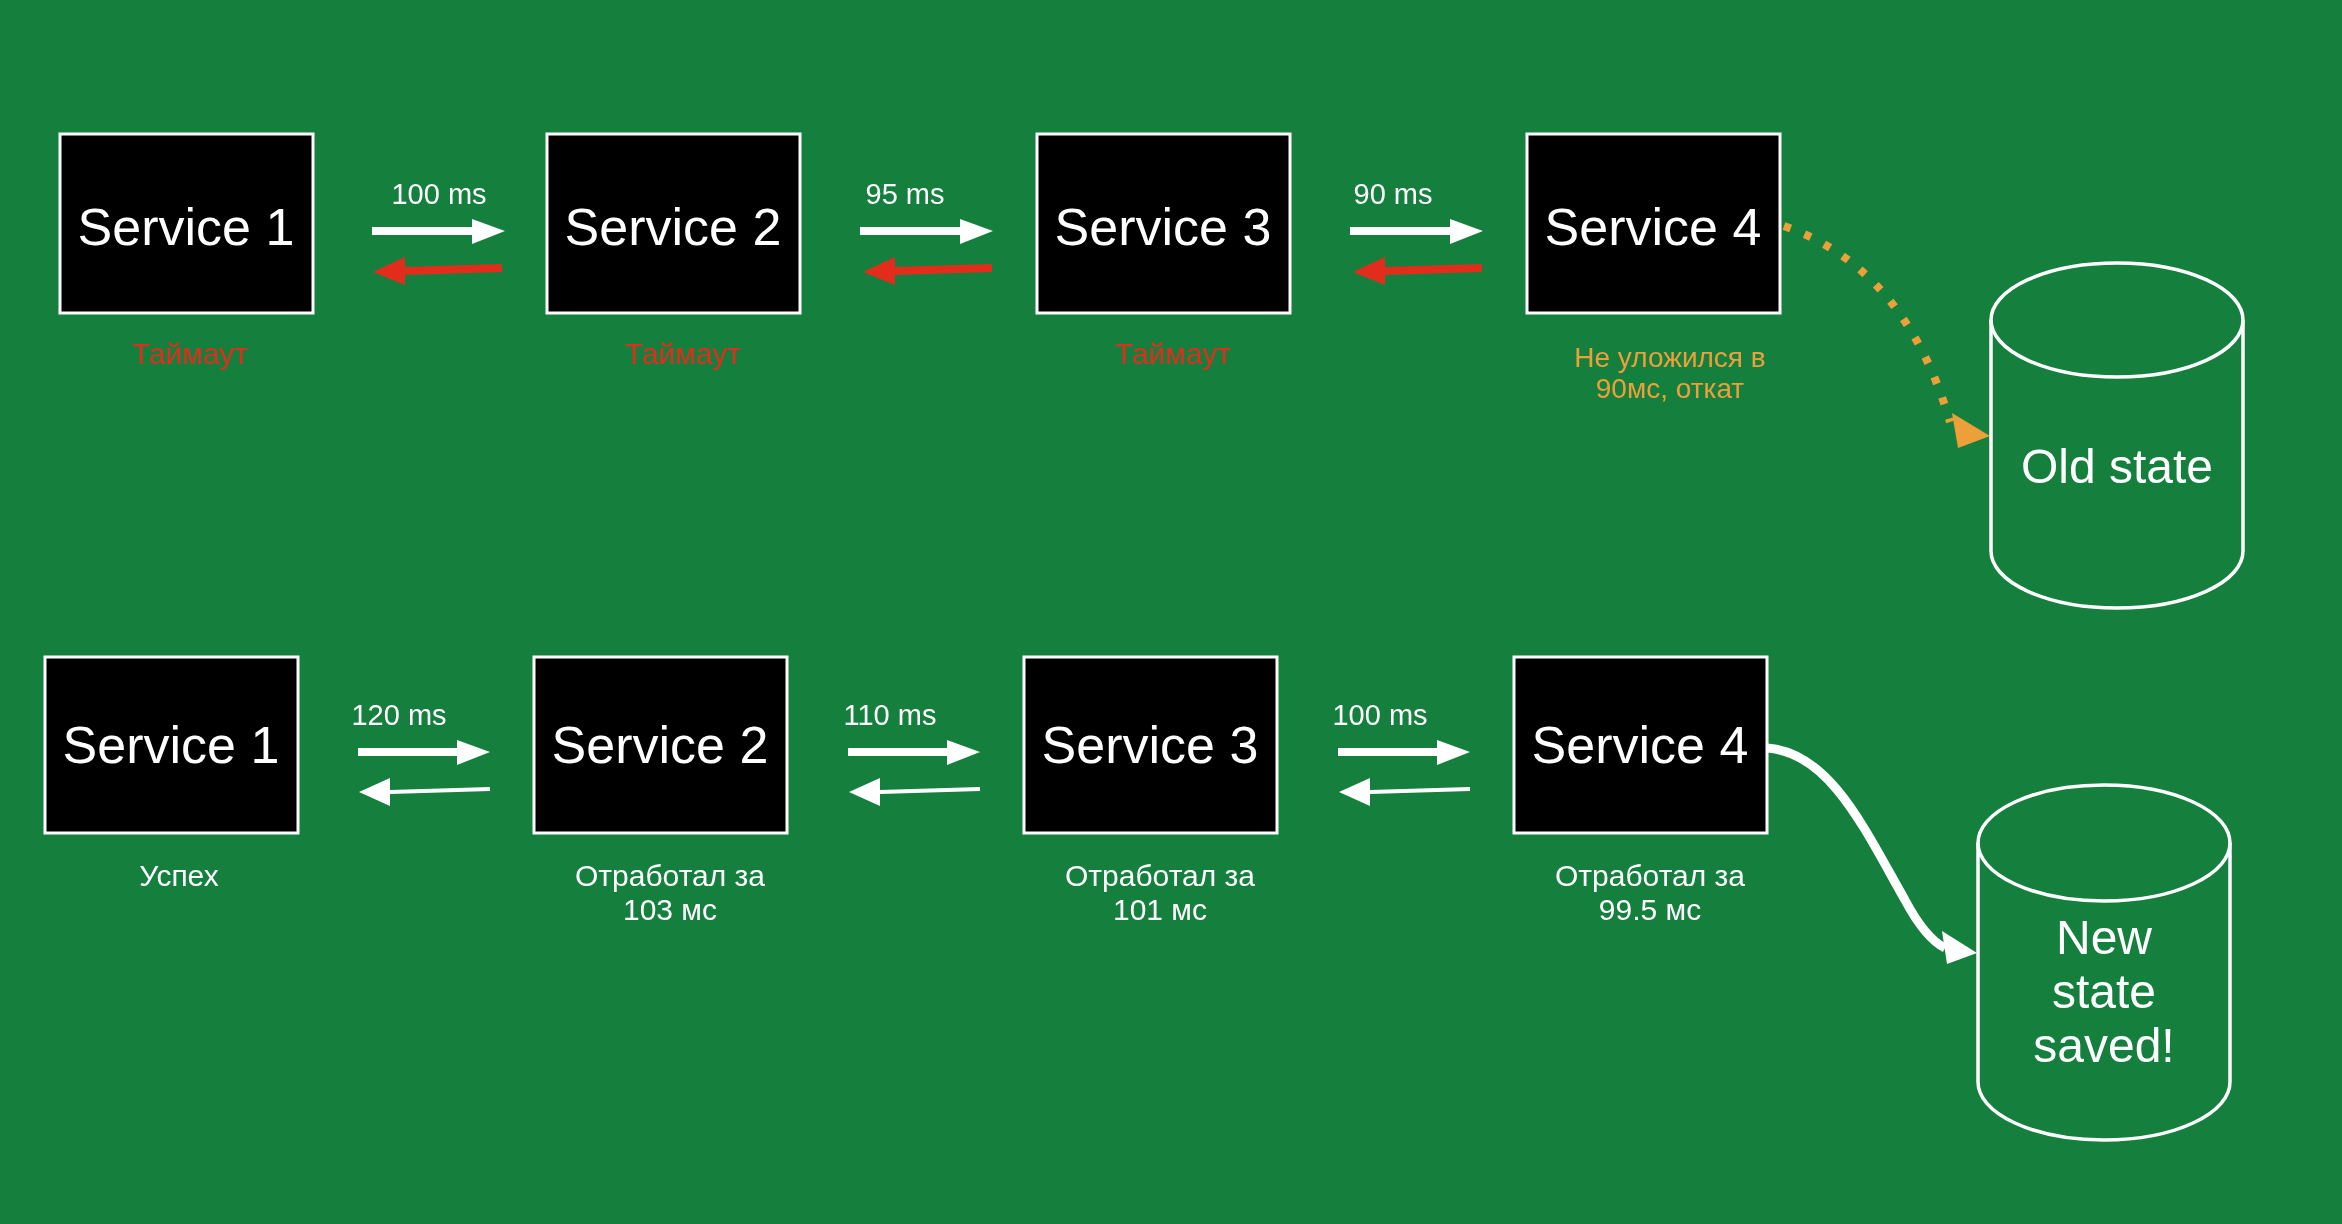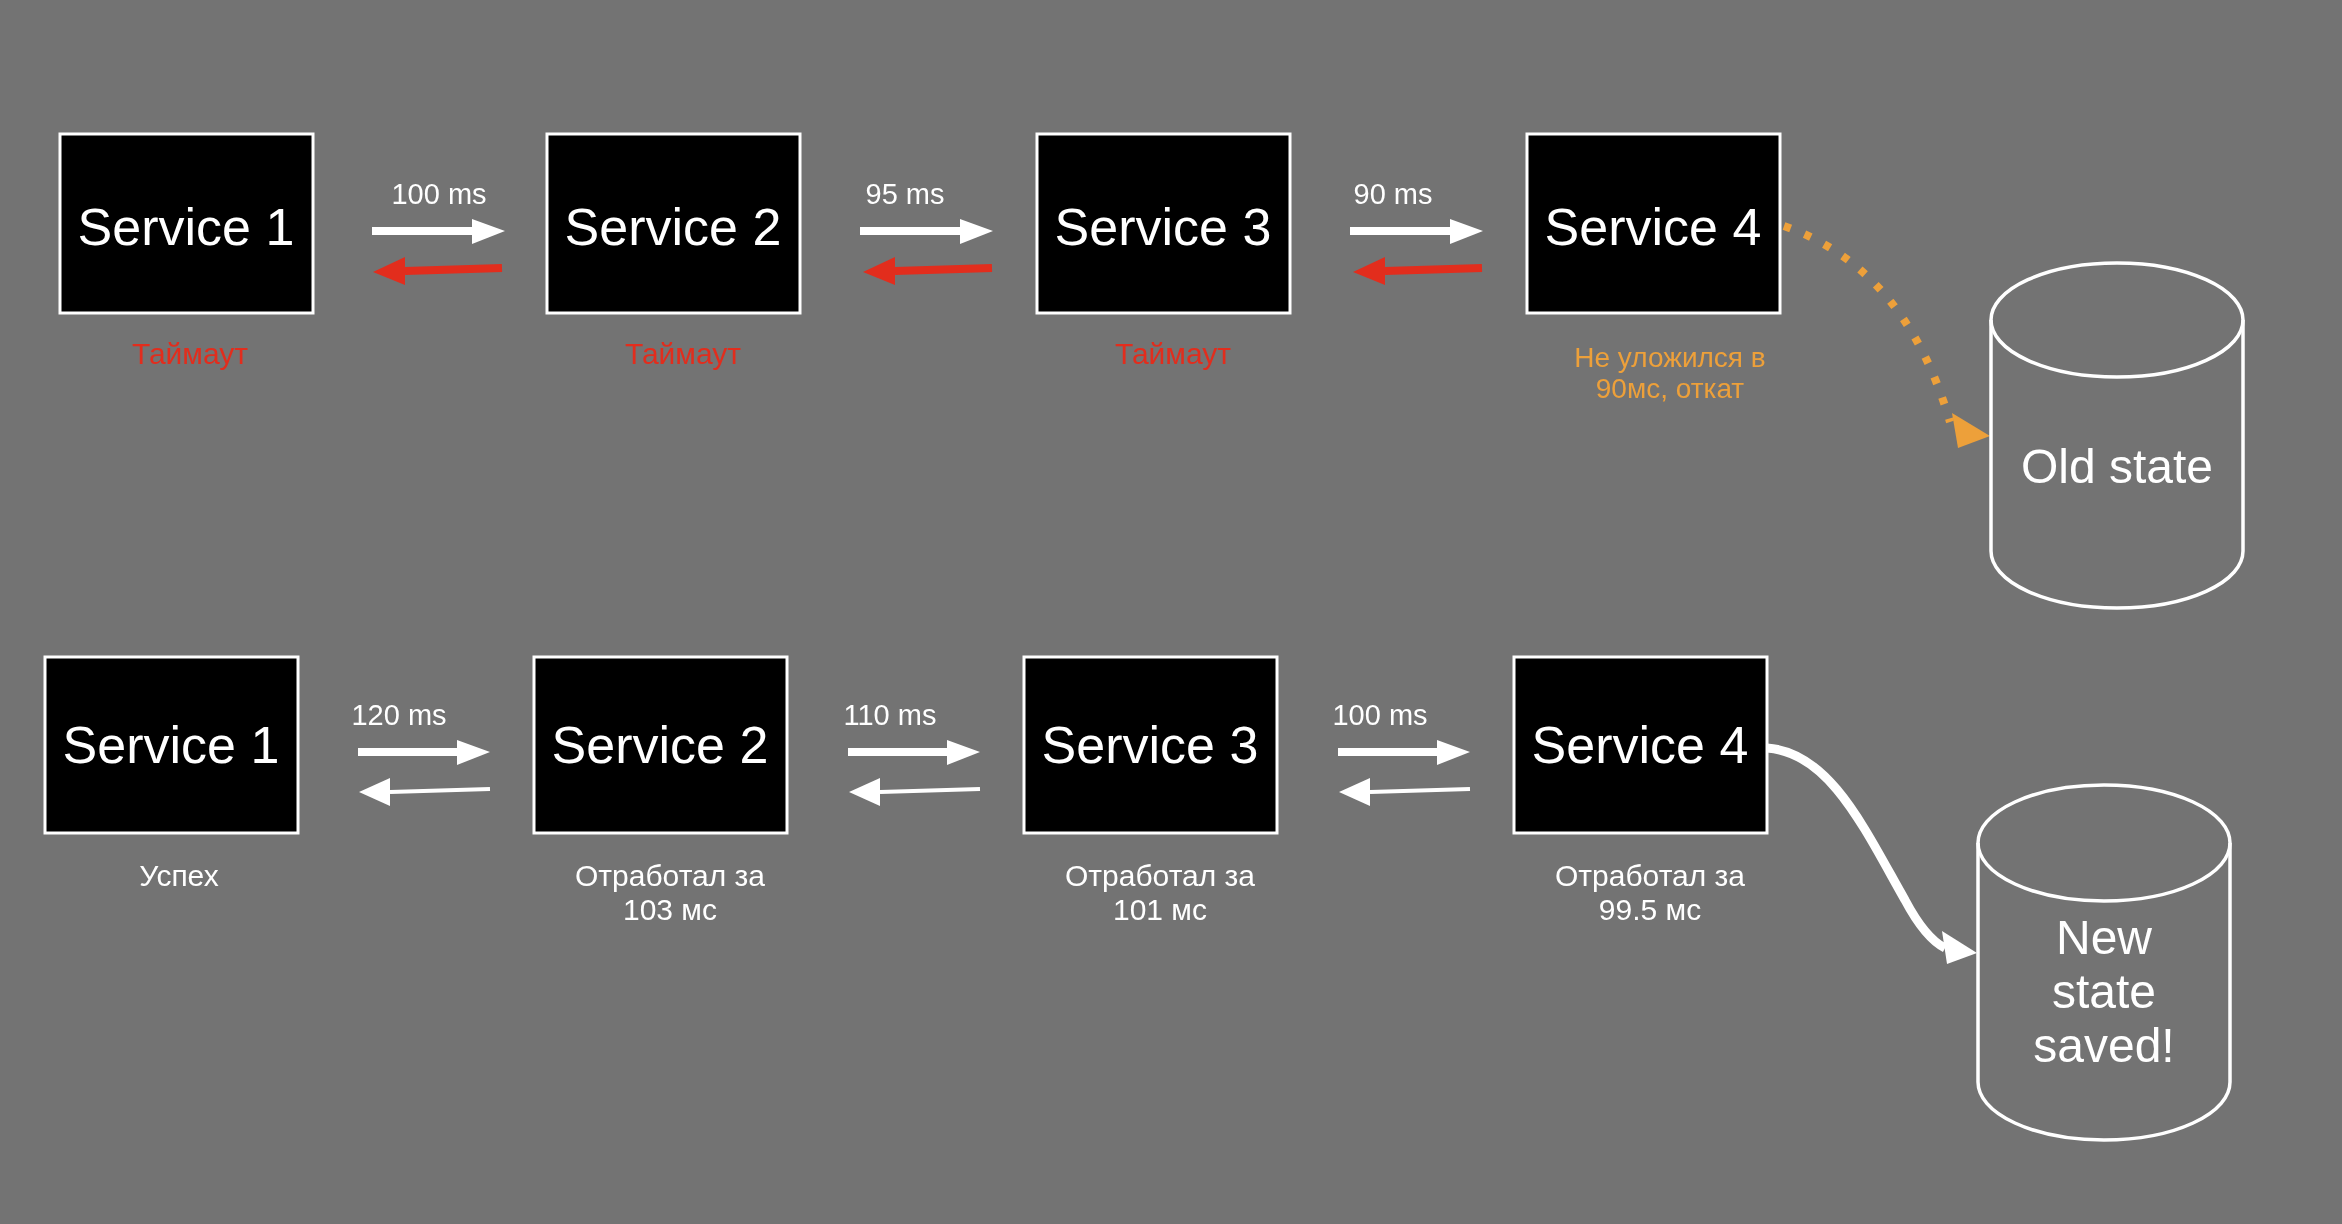--- a/index.html
+++ b/index.html
@@ -3,21 +3,21 @@
 <meta charset="utf-8">
 <style>
   html, body {
     margin: 0;
     padding: 0;
     background: #000000;
   }
   .canvas-wrap {
     width: 2342px;
     height: 1224px;
-    background: #737373;
+    background: #15803d;
     overflow: hidden;
   }
   svg {
     display: block;
     font-family: "Liberation Sans", sans-serif;
   }
   .svc-box {
     fill: #000000;
     stroke: #ffffff;
     stroke-width: 3;

